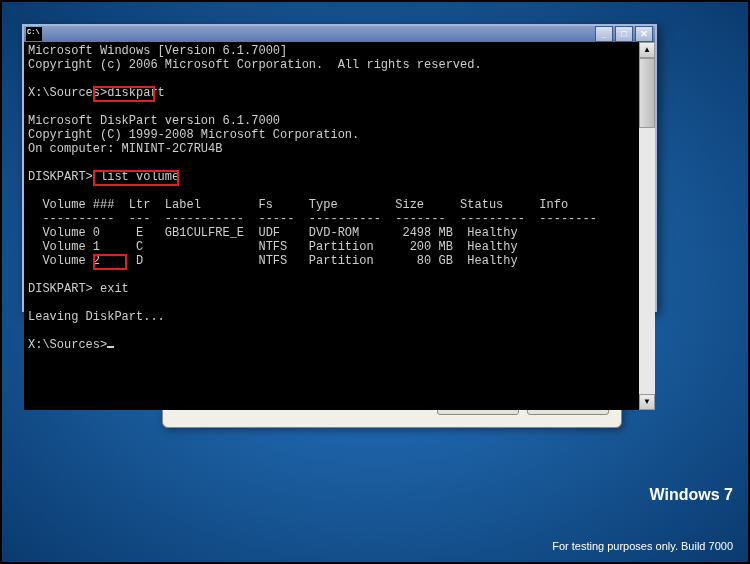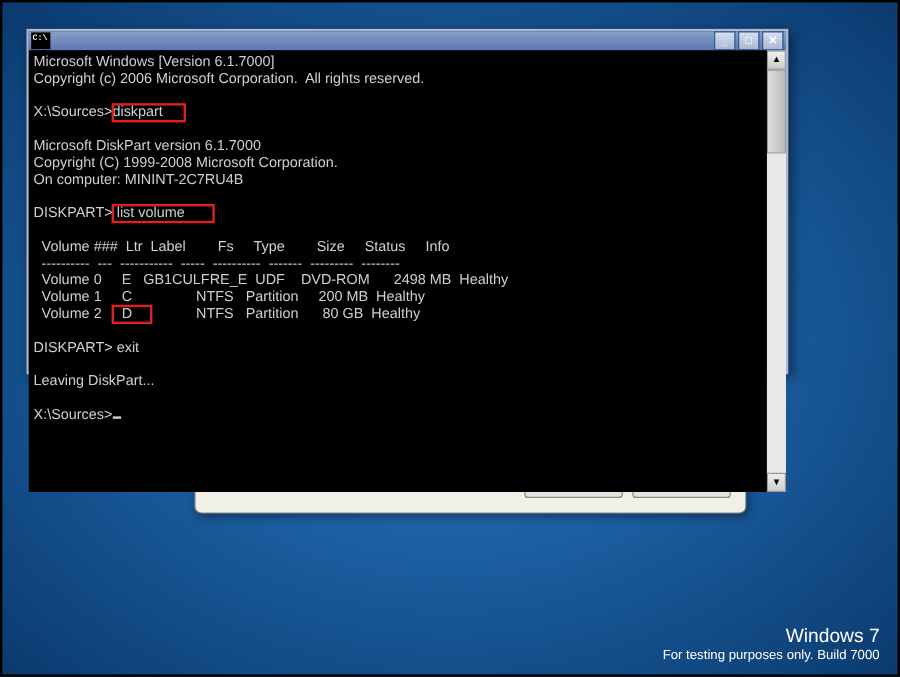--- a/index.html
+++ b/index.html
@@ -12,22 +12,22 @@
       border: 2px solid #000;
     }
     .watermark {
       position: absolute; top: 300px; left: 50%; transform: translateX(-50%);
       font-size: 48px; font-weight: bold; color: rgba(255,255,255,0.15);
       pointer-events: none; z-index: 1; letter-spacing: 1px;
     }
     .branding {
       position: absolute; bottom: 10px; right: 15px; text-align: right; color: #fff;
     }
-    .branding .title { font-size: 16px; font-weight: normal; }
-    .branding .sub { font-size: 11px; }
+    .branding .title { font-size: 16px; font-weight: bold; }
+    .branding .sub { font-size: 11px; margin-top: 36px; }
 
     
     .dialog {
       position: absolute; top: 295px; left: 160px; width: 460px;
       background: #f0f0e8; border: 1px solid #888; border-radius: 0 0 6px 6px;
       box-shadow: 2px 2px 8px rgba(0,0,0,0.4); z-index: 2;
       padding: 8px 12px 12px 12px;
     }
     .dialog-row { display: flex; align-items: flex-start; gap: 10px; margin-bottom: 10px; }
     .dialog-icon {
@@ -63,21 +63,21 @@
       font-size: 7px; color: #fff; font-family: 'Courier New', monospace;
       display: flex; align-items: flex-start; padding: 1px;
     }
     .titlebar .spacer { flex: 1; }
     .winbtn {
       width: 18px; height: 16px; margin-left: 2px; background: linear-gradient(#d8e0f0,#a8b8d8);
       border: 1px solid #3a5a90; font-size: 9px; font-family: Marlett, Arial; text-align: center;
       line-height: 14px; cursor: pointer;
     }
     .cmd-body {
-      flex: 1; background: #000; color: #cfcfcf; font-family: Liberation Sans, sans-serif;
+      flex: 1; background: #000; color: #cfcfcf; font-family: Liberation Mono, monospace;
       font-size: 12px; line-height: 14px; padding: 2px 4px; overflow: hidden; white-space: pre;
       position: relative;
     }
     .hl { border: 2px solid #e02020; position: absolute; }
     .hl1 { top: 44px; left: 69px; width: 62px; height: 16px; }
     .hl2 { top: 128px; left: 69px; width: 86px; height: 16px; }
     .hl3 { top: 212px; left: 69px; width: 34px; height: 16px; }
     .cmd-sb { width: 16px; background: #d8d8d8; display: flex; flex-direction: column; }
     .cmd-sb .arrow { height: 16px; background: linear-gradient(#eee,#ccc); border: 1px solid #999; font-size:8px; text-align:center; line-height:14px; }
     .cmd-sb .track { flex: 1; background: #e8e8e8; }

